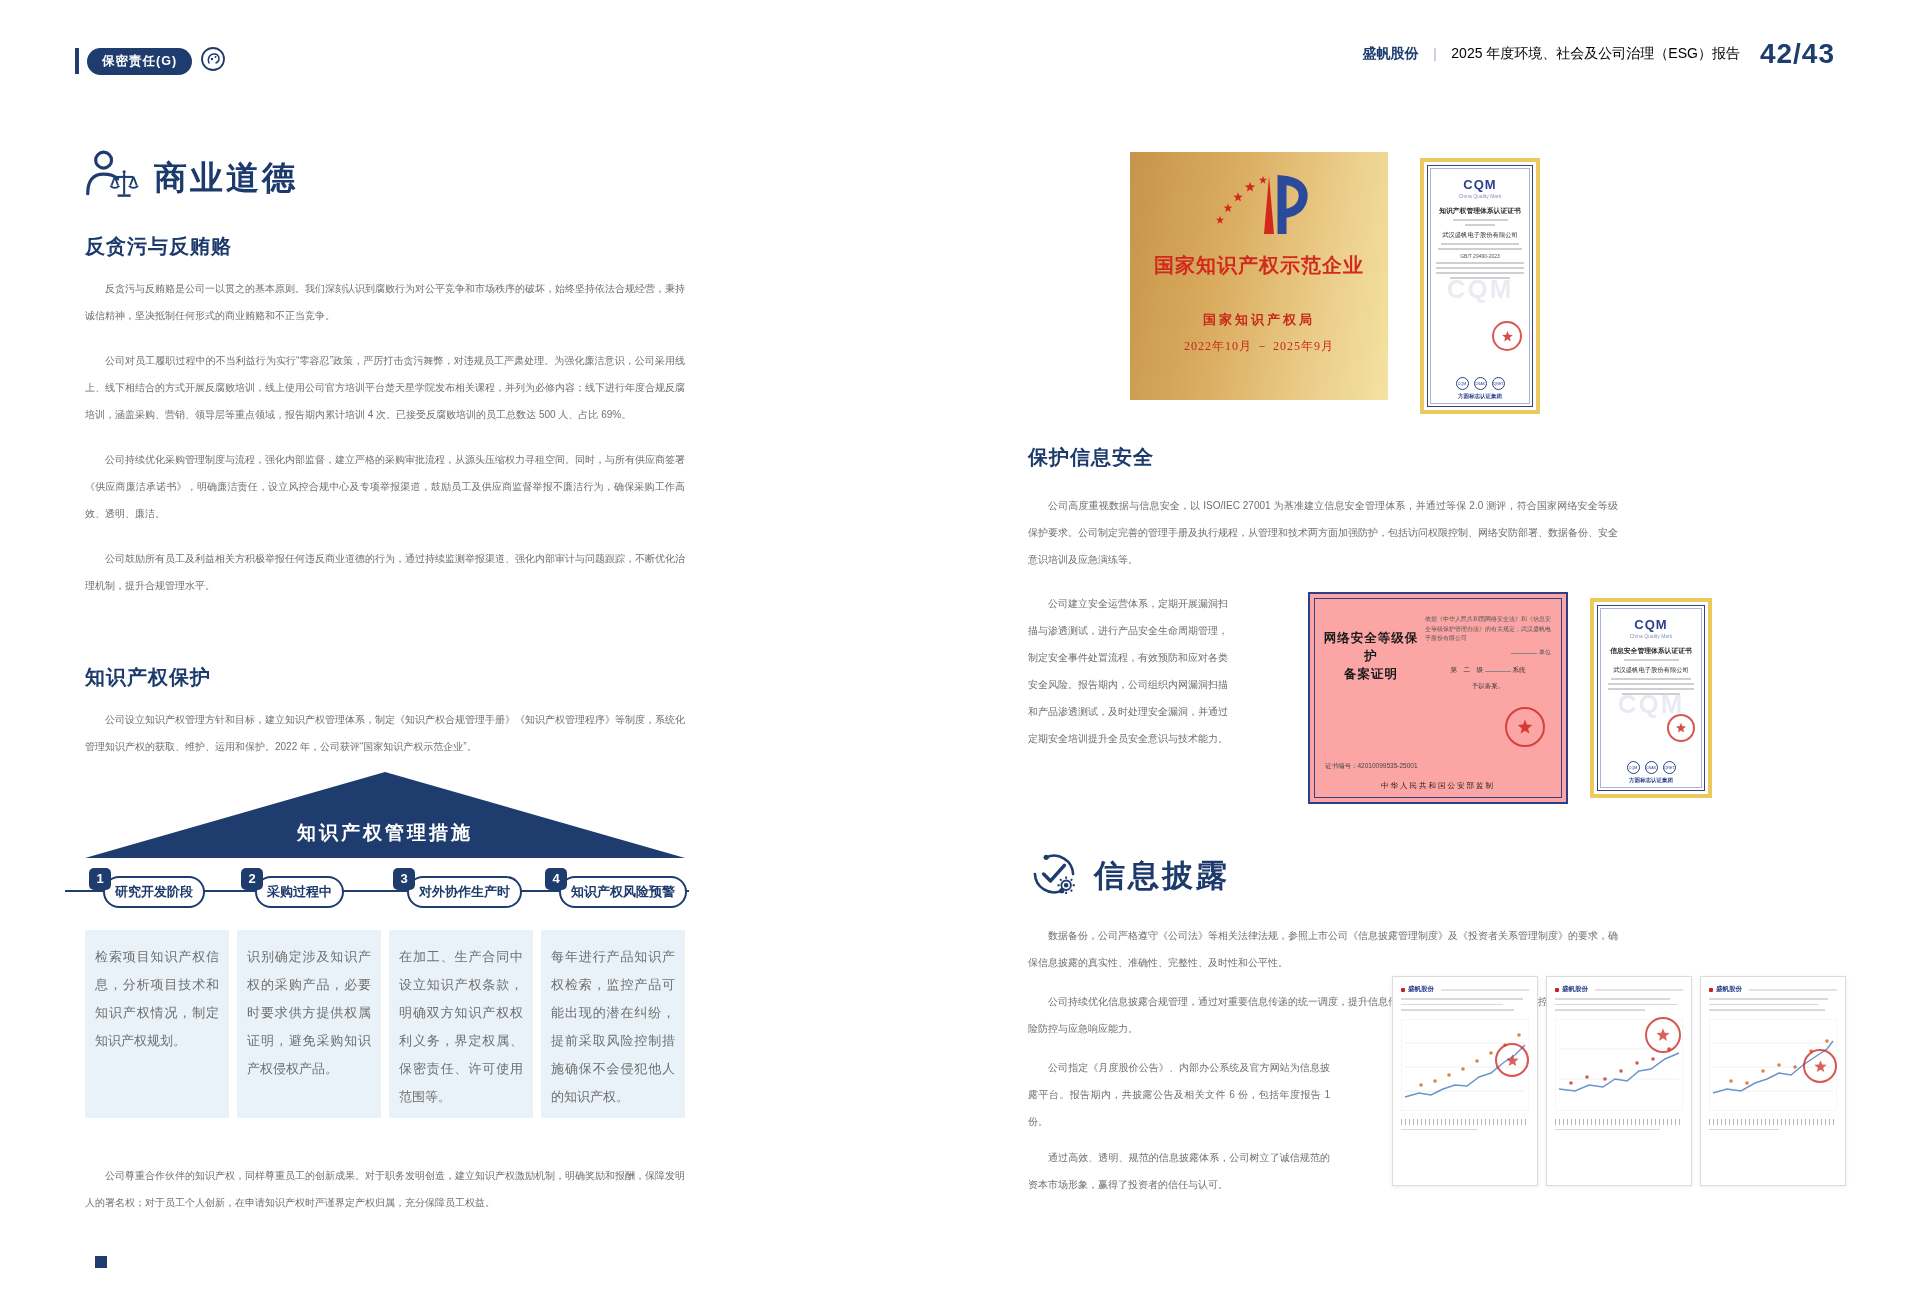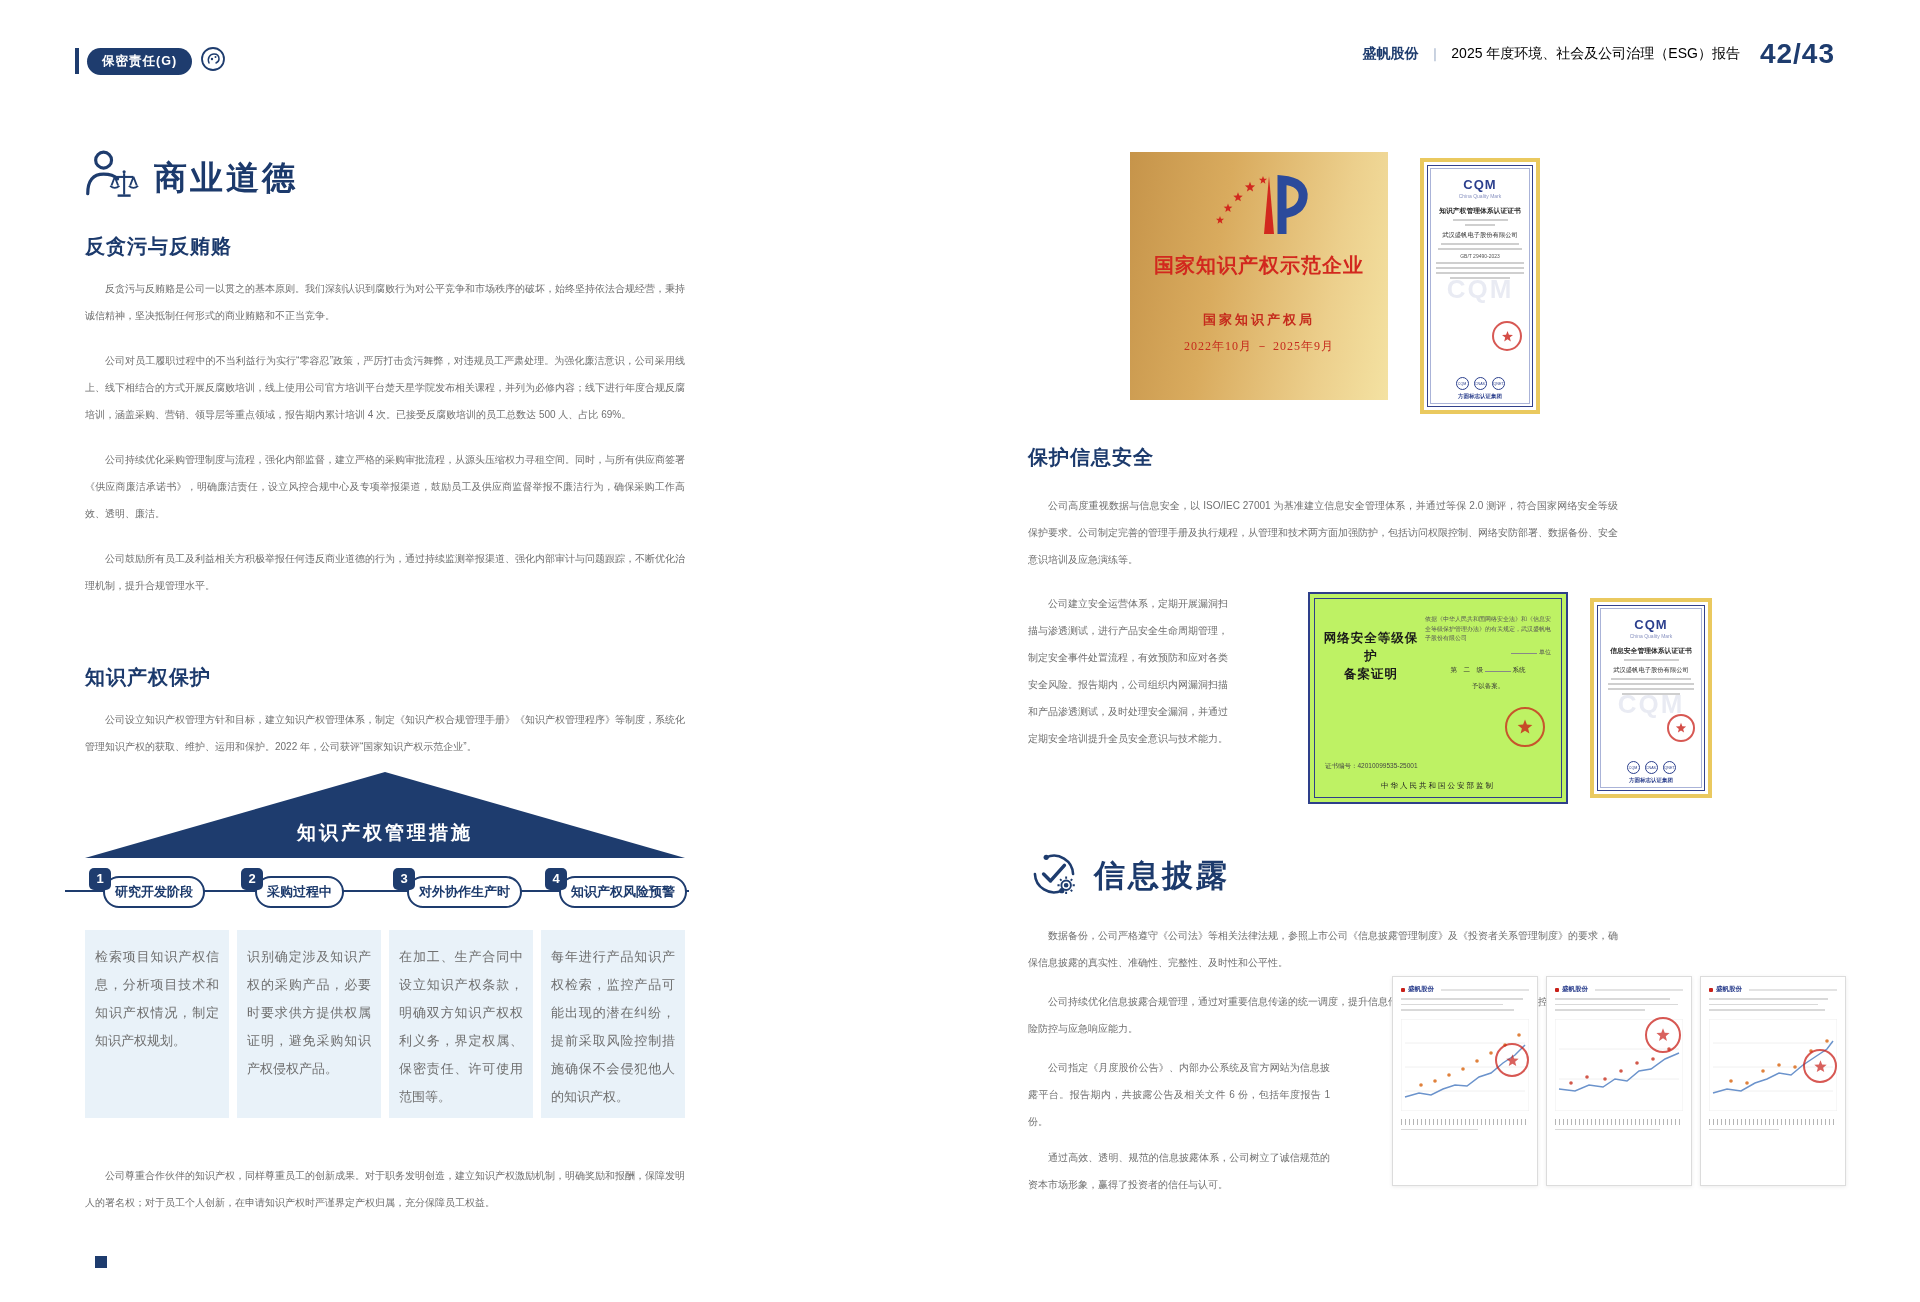--- a/index.html
+++ b/index.html
@@ -62,21 +62,21 @@
   .cqm-std{text-align:center;font-size:5px;color:#555;margin-top:3px;}
   .b{height:2px;background:#cfcfcf;margin:3px auto;}
   .cqm-wm{position:absolute;left:0;right:0;top:45%;text-align:center;font-size:26px;
           font-weight:bold;color:rgba(43,63,141,0.10);letter-spacing:2px;}
   .cqm-logos{position:absolute;left:0;right:0;bottom:16px;display:flex;justify-content:center;gap:5px;}
   .lg{width:11px;height:11px;border:1px solid #2b3f8d;border-radius:50%;color:#2b3f8d;
       font-size:3.6px;display:flex;align-items:center;justify-content:center;overflow:hidden;}
   .cqm-group{position:absolute;left:0;right:0;bottom:6px;text-align:center;font-size:5.5px;
              font-weight:bold;color:#2b3f8d;}
   
-  .seccert{position:absolute;left:1308px;top:592px;width:260px;height:212px;background:#bef264;
+  .seccert{position:absolute;left:1308px;top:592px;width:260px;height:212px;background:#fca5a5;
            border:2px solid #2e3f8a;box-sizing:border-box;}
   .seccert-in{position:absolute;inset:4px;border:1px solid #2e3f8a;}
   .sc-title{position:absolute;left:8px;top:30px;width:96px;text-align:center;
             font-family:"Liberation Serif",serif;font-weight:bold;font-size:12.5px;
             line-height:18px;color:#1a1a1a;letter-spacing:1px;}
   .sc-certno{position:absolute;left:10px;bottom:26px;font-size:6.5px;color:#444;}
   .sc-body{position:absolute;left:110px;top:16px;width:126px;font-size:6px;line-height:9.5px;
            color:#555;text-align:justify;}
   .sc-unit{text-align:right;margin-top:3px;}
   .sc-level{text-align:center;margin-top:8px;font-size:6.5px;color:#333;}

